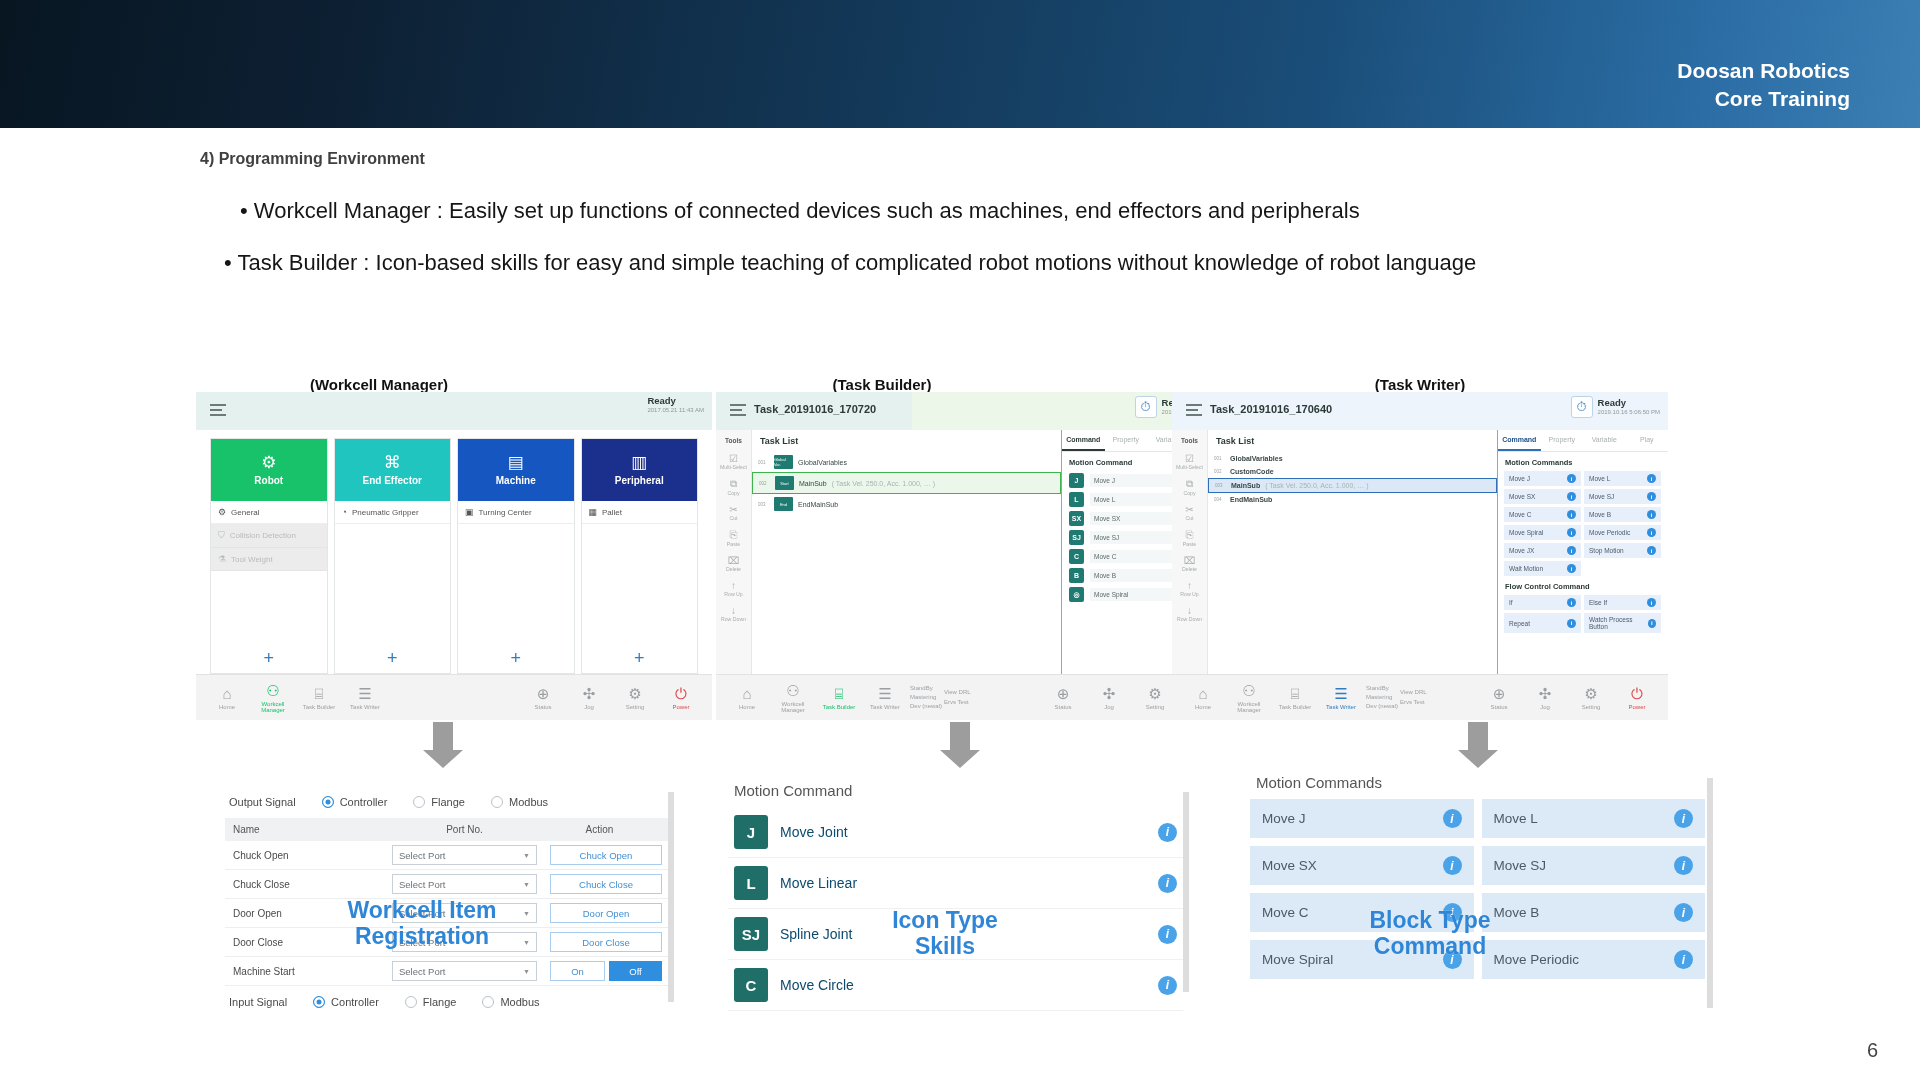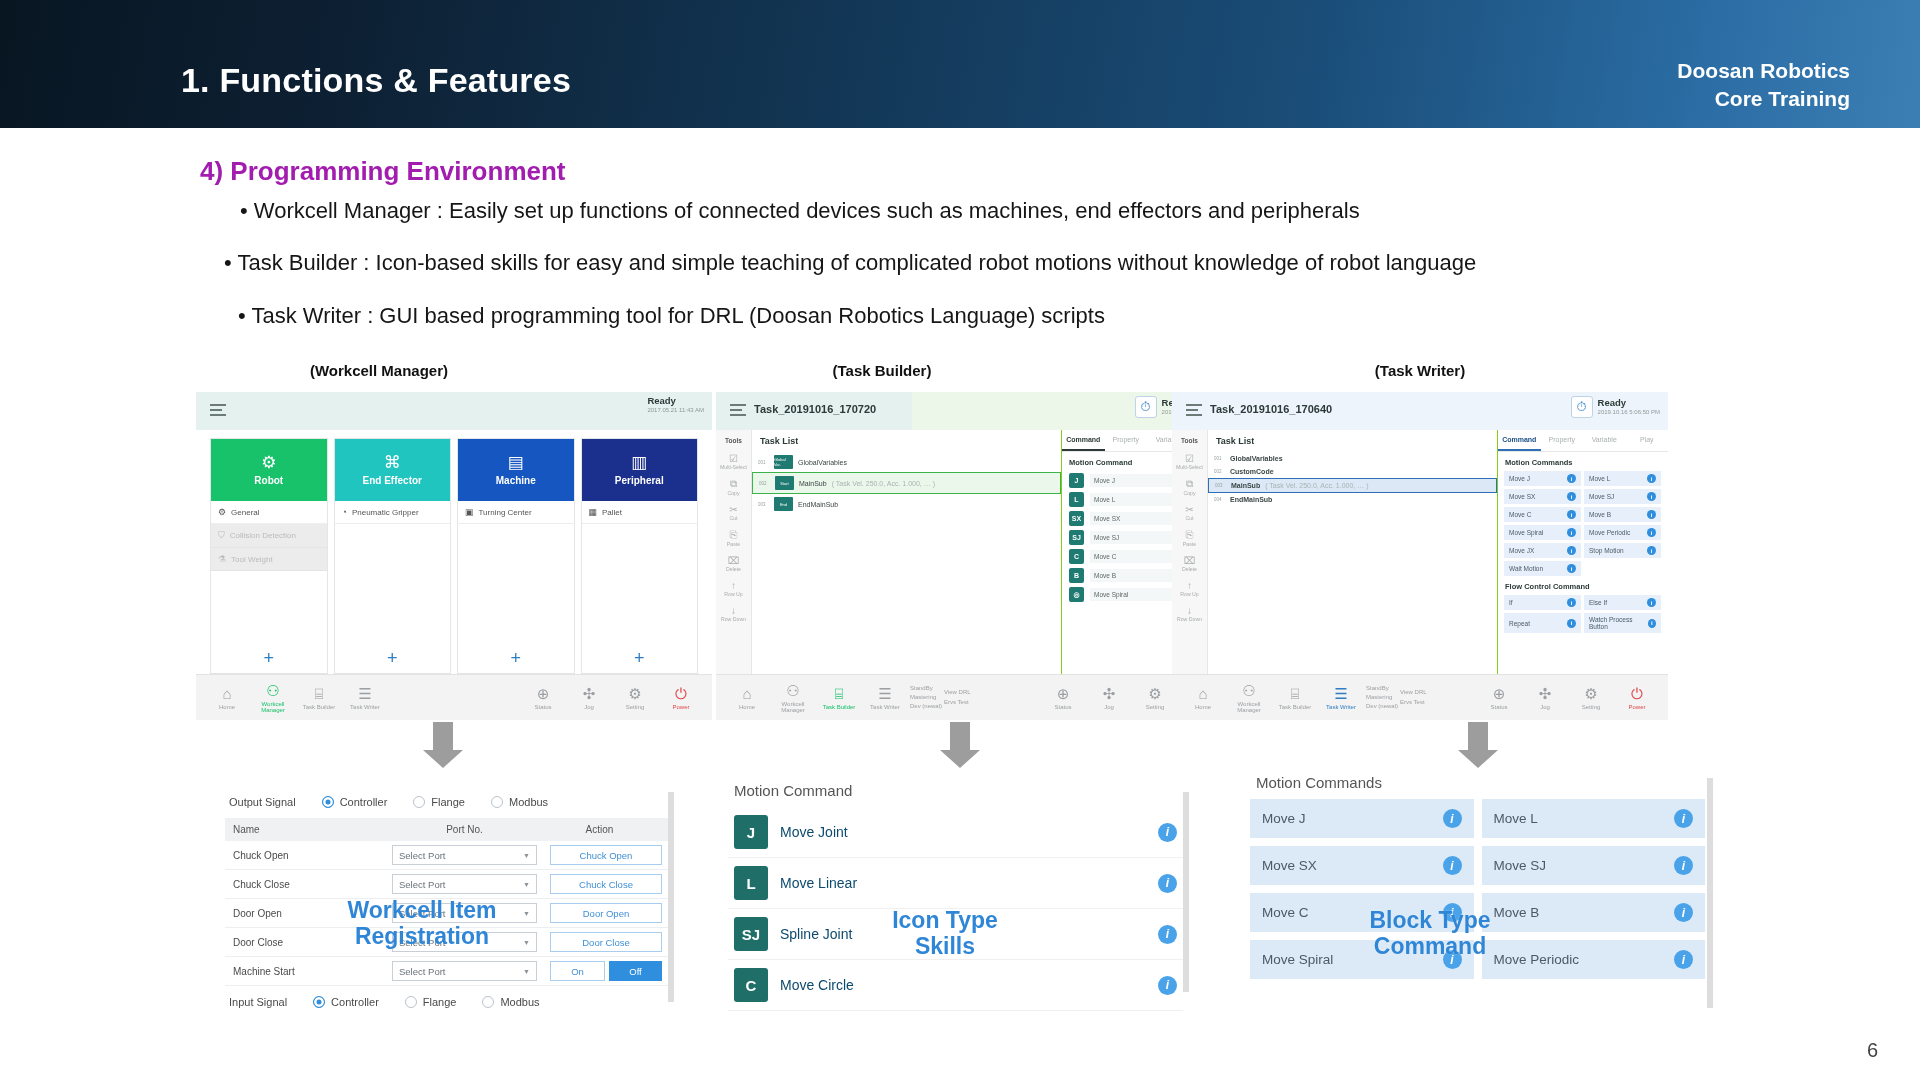--- a/index.html
+++ b/index.html
@@ -19,36 +19,37 @@
     position:absolute; left:181px; top:61px;
     font-size:34px; font-weight:bold; color:#ffffff; letter-spacing:.2px;
   }
   .header-brand {
     position:absolute; right:70px; top:57px;
     text-align:right; color:#ffffff; font-size:21px; font-weight:bold;
     line-height:1.32;
   }
   
   .sec-title {
-    position:absolute; left:200px; top:156px;
-    font-size:26px; font-weight:bold; color:#a21caf;
+    position:absolute; left:200px; top:150px;
+    font-size:16px; font-weight:bold; color:#404040;
   }
   .bullets { position:absolute; left:218px; top:198px; width:1700px; }
   .bullet {
     font-size:22px; color:#161616; line-height:1.15;
     margin-bottom:27px; white-space:nowrap;
   }
   .b1 { padding-left:22px; }
   .b2 { padding-left:6px; }
   .b3 { padding-left:20px; }
 
   
   .cap {
     position:absolute; font-size:15px; font-weight:bold; color:#111;
     text-align:center;
+    margin-top:14px;
   }
   .cap1 { left:244px; top:362px; width:270px; }
   .cap2 { left:782px; top:362px; width:200px; }
   .cap3 { left:1320px; top:362px; width:200px; }
 
   
   .shot {
     position:absolute; top:392px; height:328px;
     background:#ffffff; overflow:hidden;
   }
@@ -201,32 +202,30 @@
   .ov2 { left:860px; top:908px; width:170px; }
   .ov3 { left:1330px; top:908px; width:200px; }
 
   .pageno { position:absolute; right:42px; bottom:18px; font-size:20px; color:#444; }
   .vscroll { position:absolute; width:6px; background:#ddd; }
 </style>
 </head>
 <body>
 
 <div class="header">
-  <div class="header-title">1. Functions &amp; Features</div>
   <div class="header-brand">
     <div>Doosan Robotics</div>
     <div>Core Training</div>
   </div>
 </div>
 
 <div class="sec-title">4) Programming Environment</div>
 <div class="bullets">
   <div class="bullet b1">•  Workcell Manager : Easily set up functions of connected devices such as machines, end effectors and peripherals</div>
   <div class="bullet b2">• Task Builder : Icon-based skills for easy and simple teaching of complicated robot motions without knowledge of robot language</div>
-  <div class="bullet b3">•  Task Writer : GUI based programming  tool for DRL (Doosan Robotics Language) scripts</div>
 </div>
 
 <div class="cap cap1">(Workcell Manager)</div>
 <div class="cap cap2">(Task Builder)</div>
 <div class="cap cap3">(Task Writer)</div>
 
 <div class="shot shot-wm wm">
   <div class="shot-top">
     <div class="hamb">
         <i></i>

